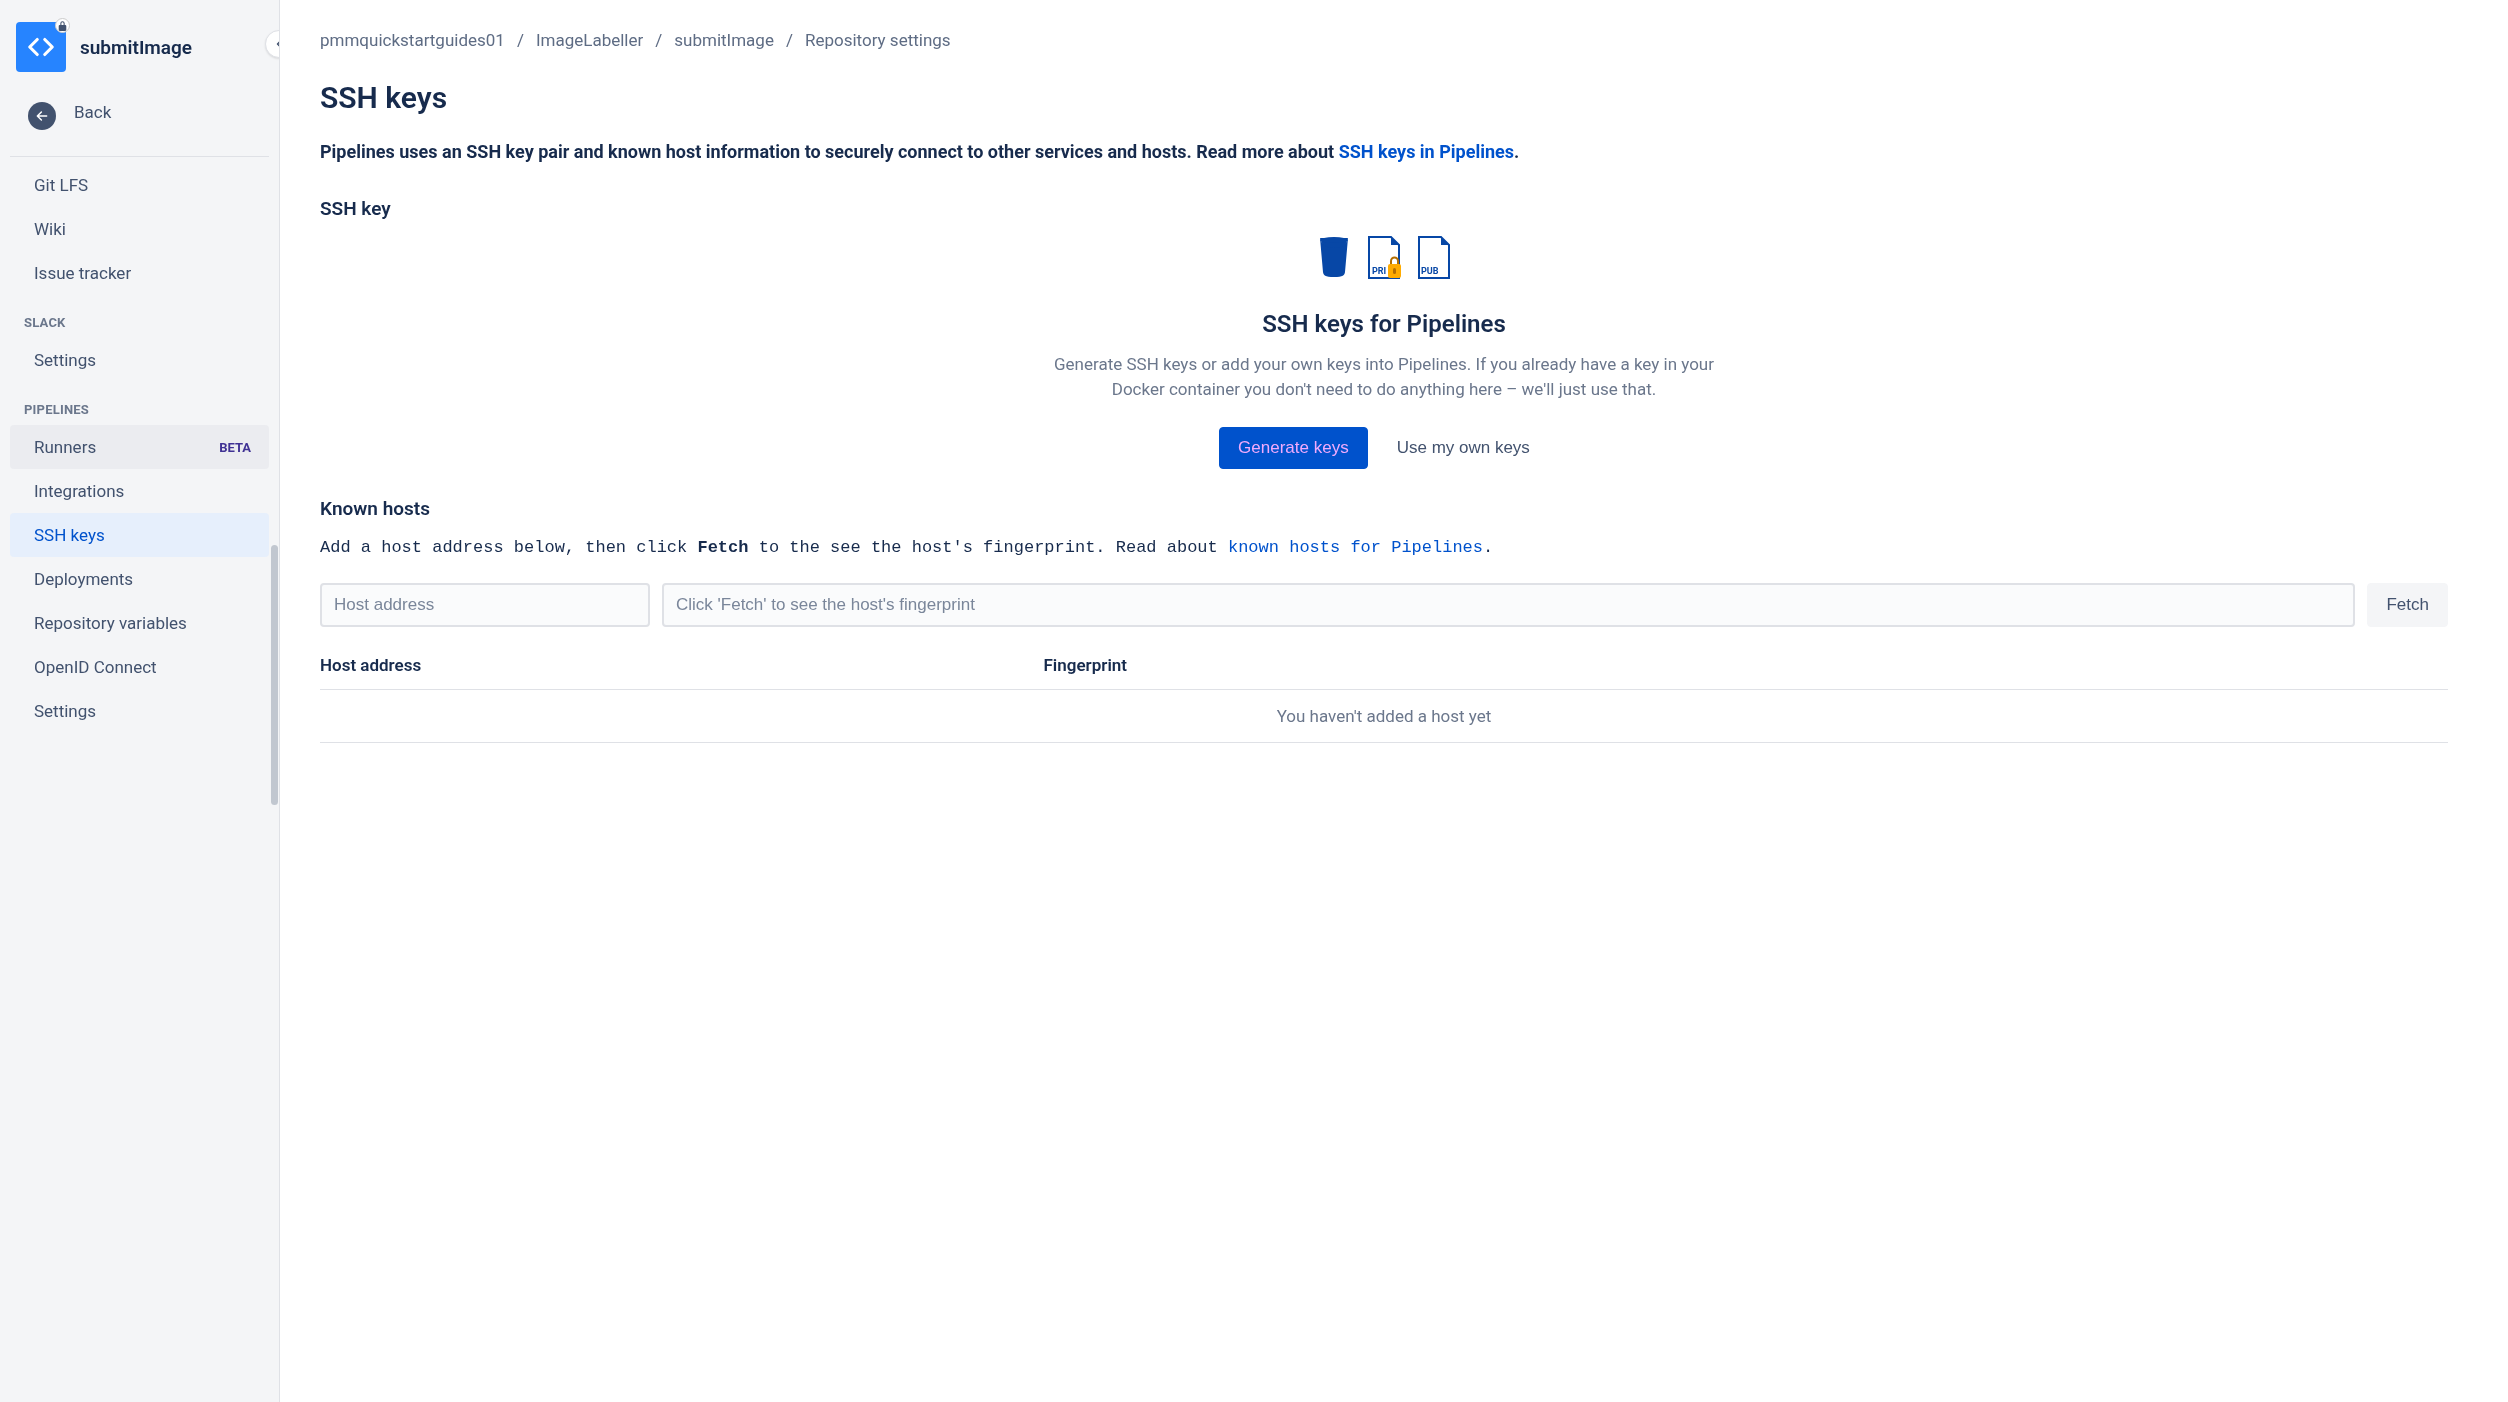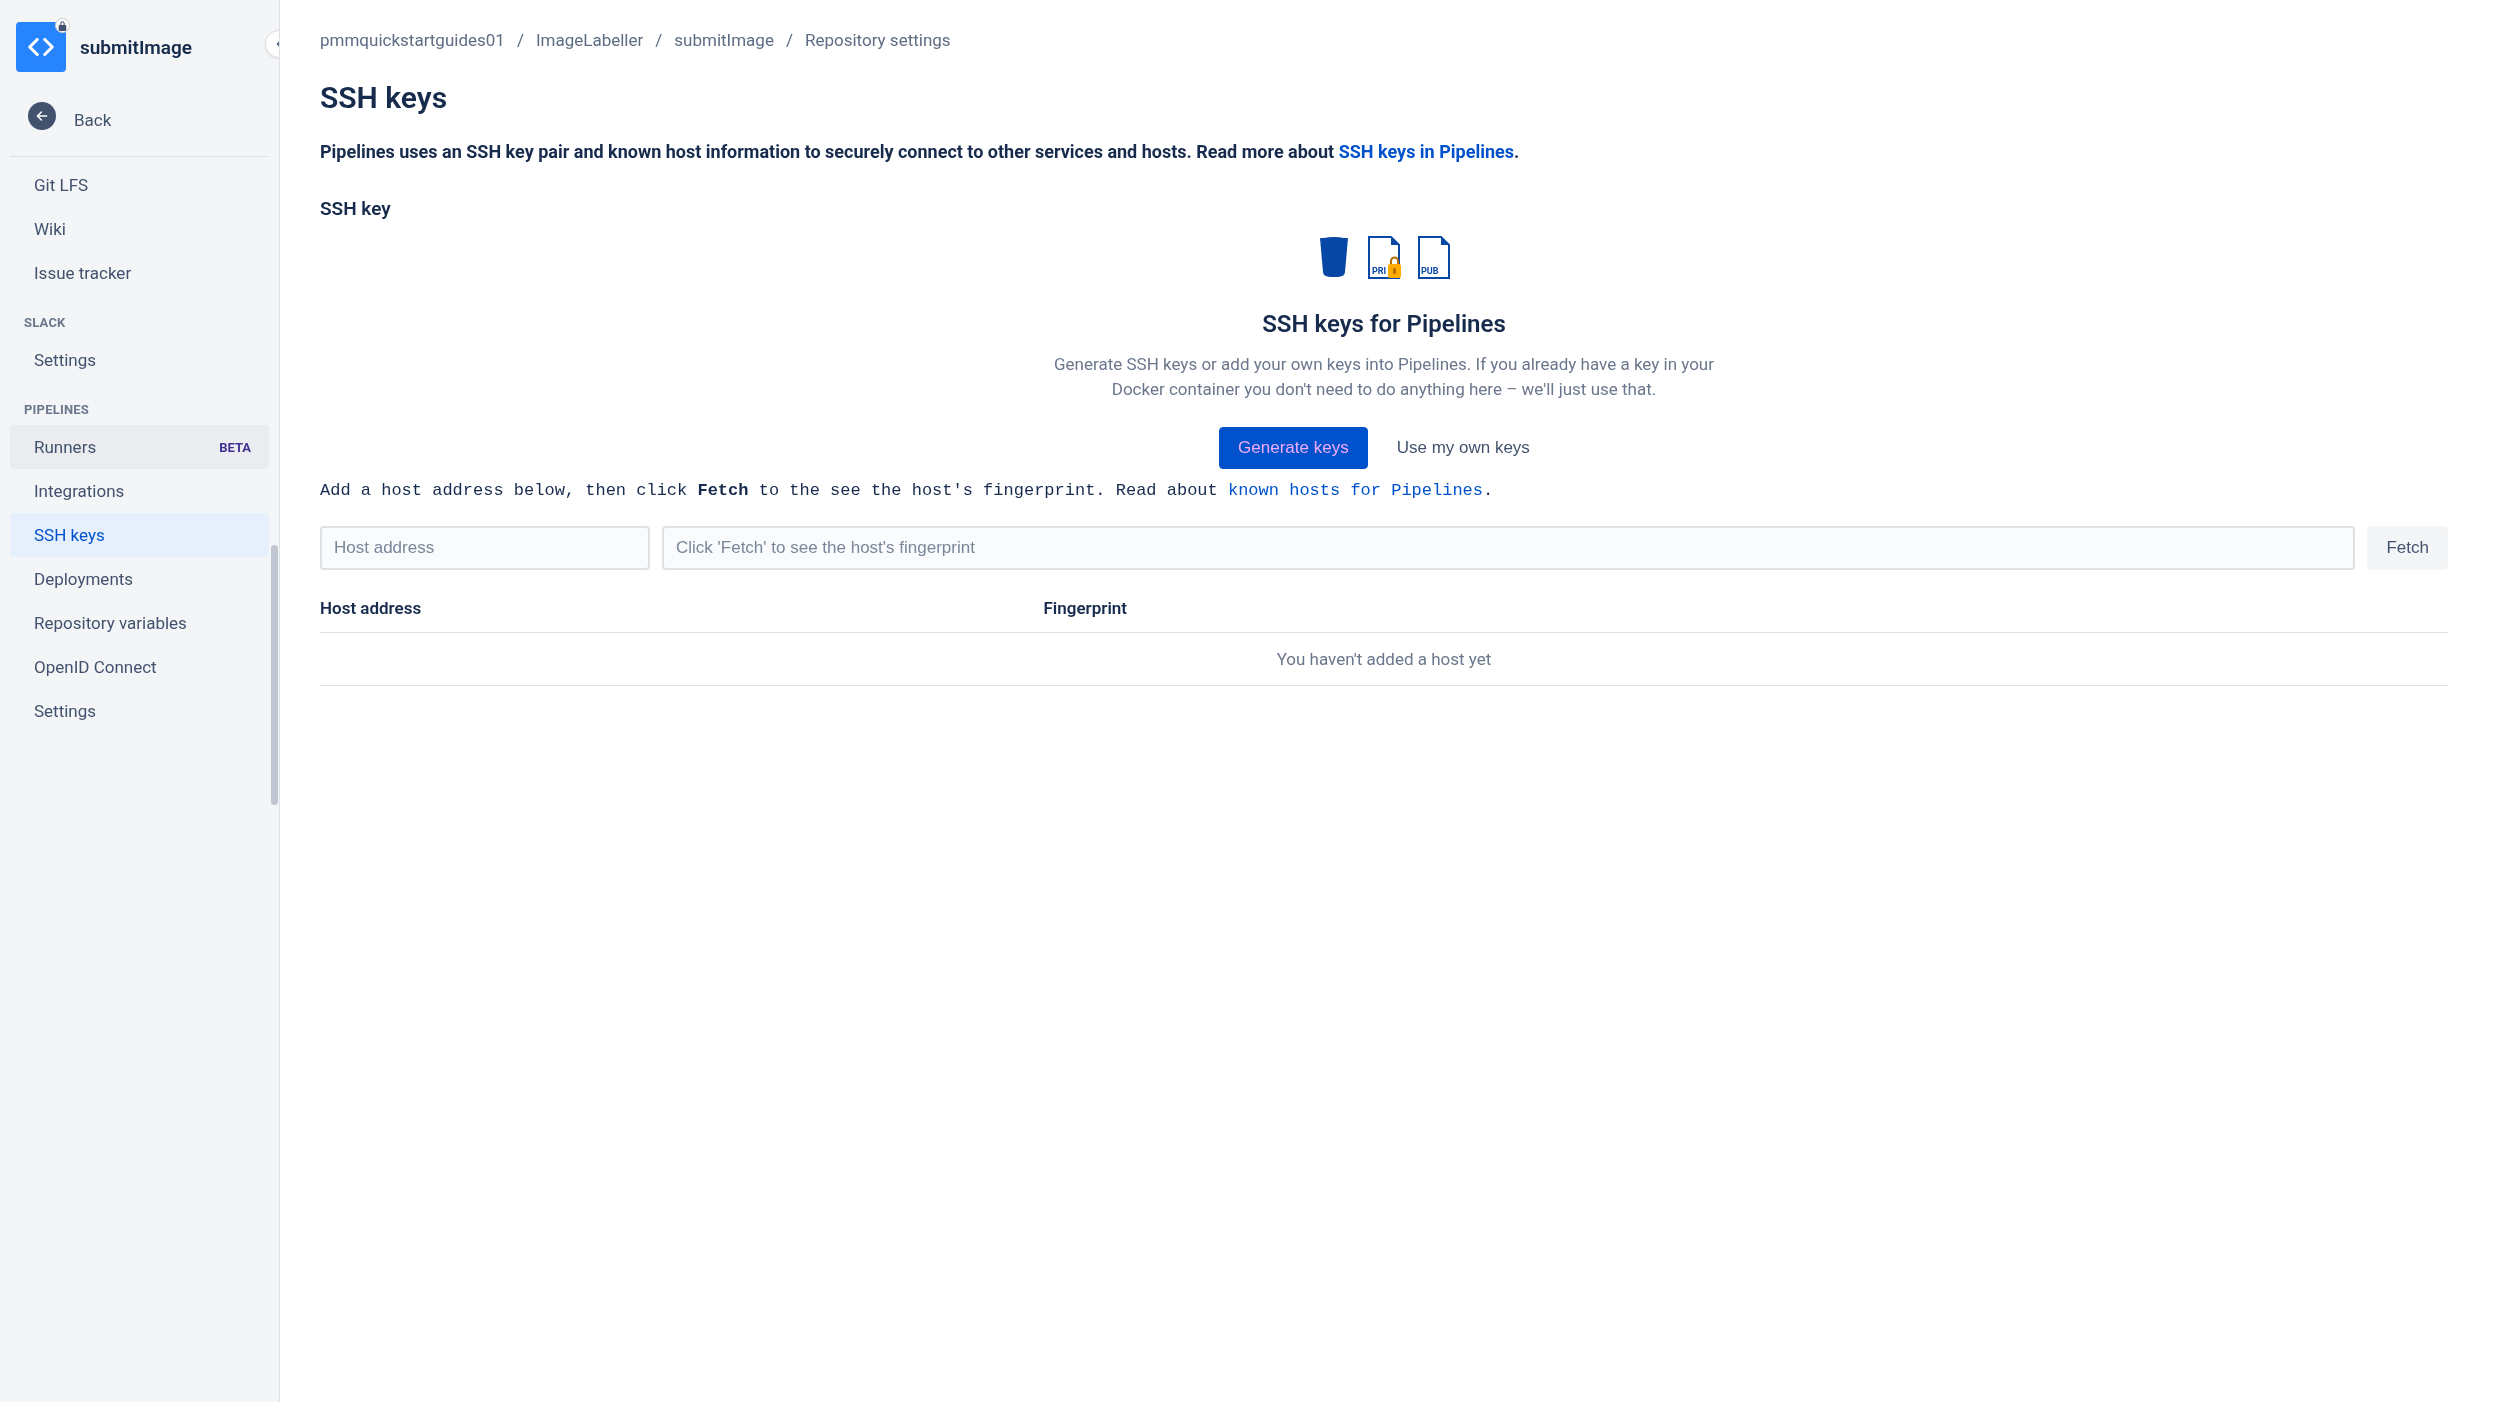--- a/index.html
+++ b/index.html
@@ -5,21 +5,21 @@
     * { box-sizing: border-box; margin: 0; padding: 0; }
     body { font-family: -apple-system, BlinkMacSystemFont, "Segoe UI", Roboto, Helvetica, Arial, sans-serif; color: #172b4d; background: #fff; }
     .app { display: flex; height: 100vh; overflow: hidden; }
     .sidebar { width: 280px; background: #f4f5f7; border-right: 1px solid #dfe1e6; position: relative; padding-top: 12px; overflow-y: auto; flex-shrink: 0; }
     .repo-header { display: flex; align-items: center; padding: 10px 20px 14px 16px; }
     .repo-icon { width: 50px; height: 50px; border-radius: 4px; background: #2684ff; display: flex; align-items: center; justify-content: center; position: relative; }
     .repo-icon svg { width: 30px; height: 30px; }
     .repo-icon .lock-badge { position: absolute; top: -4px; right: -4px; background: #fff; border: 1px solid #ccc; border-radius: 50%; width: 15px; height: 15px; display:flex; align-items:center; justify-content:center;}
     .repo-title { font-size: 19px; font-weight: 600; margin-left: 14px; color: #172b4d; }
     .collapse-btn { position: absolute; right: -14px; top: 30px; width: 28px; height: 28px; border-radius: 50%; background: #fff; border: 1px solid #dfe1e6; display: flex; align-items: center; justify-content: center; color: #42526e; cursor: pointer; box-shadow: 0 1px 2px rgba(0,0,0,.1); z-index: 3;}
-    .back-row { display: flex; align-items: flex-end; padding: 16px 16px 18px 28px; cursor: pointer; }
+    .back-row { display: flex; align-items: flex-start; padding: 16px 16px 18px 28px; cursor: pointer; }
     .back-circle { width: 28px; height: 28px; border-radius: 50%; background: #42526e; display: flex; align-items: center; justify-content: center; margin-right: 18px; }
     .back-text { font-size: 17px; color: #42526e; font-weight: 400; }
     .divider { height: 1px; background: #dfe1e6; margin: 8px 10px 6px 10px; }
     .nav-item { display: flex; align-items: center; padding: 12px 18px 12px 24px; font-size: 17px; color: #42526e; cursor: pointer; margin: 0 10px; border-radius: 4px; justify-content: space-between; }
     .nav-item.hover { background: #ebecf0; color: #42526e; }
     .nav-item.active { background: #e6effc; color: #0052cc; }
     .section-title { font-size: 13px; font-weight: 700; color: #6b778c; letter-spacing: .2px; padding: 20px 18px 8px 24px; }
     .beta-badge { font-size: 13px; font-weight: 700; color: #403294; background: transparent; }
     .scroll-track { position: absolute; right: 1px; top: 545px; width: 7px; height: 260px; background: #c1c7d0; border-radius: 4px; }
     .main { flex: 1; overflow: auto; padding: 24px 60px 40px 40px; }
@@ -178,20 +178,21 @@
         </span>
       </div>
       <div class="hero-title">SSH keys for Pipelines</div>
       <div class="hero-desc">Generate SSH keys or add your own keys into Pipelines. If you already have a key in your Docker container you don't need to do anything here – we'll just use that.</div>
       <div class="btn-row">
         <button class="btn btn-primary">Generate keys</button>
         <button class="btn btn-subtle">Use my own keys</button>
       </div>
     </div>
 
+    <h2 class="section">Known hosts</h2>
 
     <p class="desc">
       <span>Add a host address below, then click </span><strong>Fetch</strong><span> to the see the host's fingerprint. Read about </span><a>known hosts for Pipelines</a><span>.</span>
     </p>
 
     <div class="host-row">
       <input id="host-address" class="input" type="text" placeholder="Host address" style="">
       <input id="fingerprint" class="input" type="text" placeholder="Click 'Fetch' to see the host's fingerprint" style="">
       <button class="btn btn-light">Fetch</button>
     </div>

